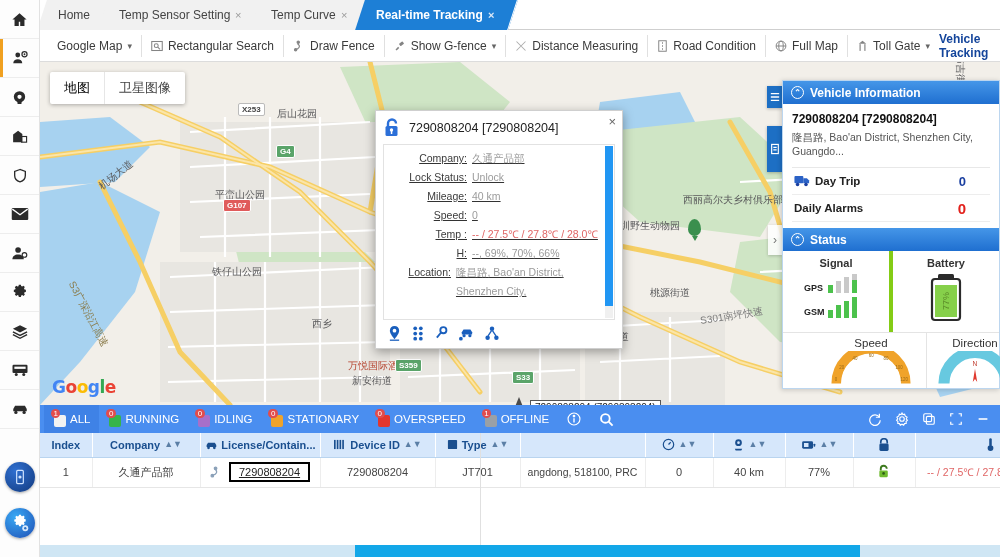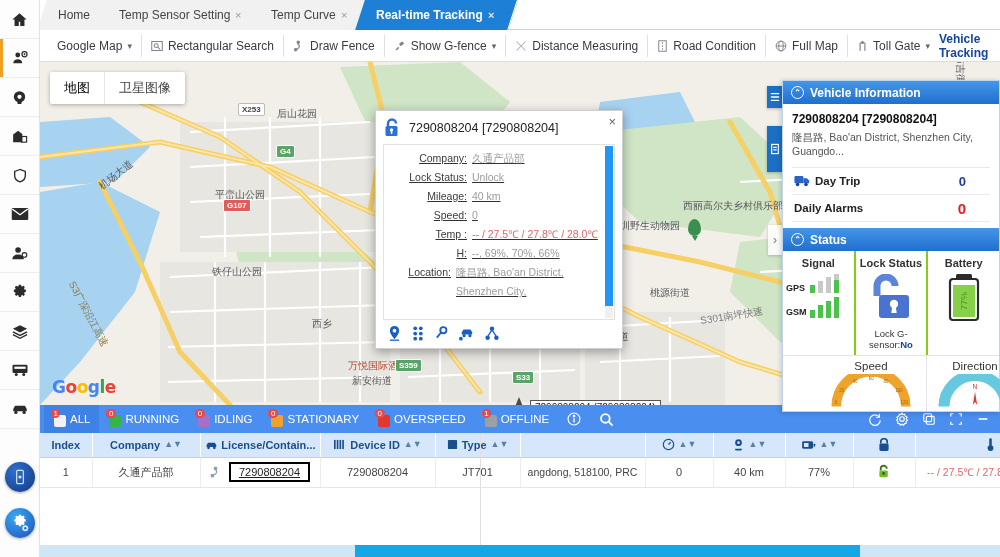--- a/index.html
+++ b/index.html
@@ -162,21 +162,21 @@
   #vi-addr{ font-size:10.5px; color:#555; line-height:14px; }
   .vi-line{ border-top:1px solid #e8e8e8; margin:9px 0 0 0; }
   .vi-row{
     display:flex; align-items:center; justify-content:space-between;
     height:27px; border-bottom:1px solid #ededed; padding:0 2px;
   }
   .vi-row .lbl{ font-size:11.5px; font-weight:bold; color:#222; display:flex; align-items:center; gap:5px; }
   .vi-row .val{ font-size:13px; font-weight:bold; color:#1a3fa0; padding-right:22px; }
   .vi-row .val.red{ color:#e2211c; font-size:15px; }
   #status-grid{ display:flex; border-bottom:1px solid #e4e4e4; }
-  .sg{ flex:1; padding:6px 0 5px 0; text-align:center; border-right:2px solid #84cc16; }
+  .sg{ flex:1; padding:6px 0 5px 0; text-align:center; border-right:4px solid #84cc16; }
   .sg:last-child{ border-right:none; }
   .sg .cap{ font-size:11px; color:#333; font-weight:bold; margin-bottom:5px; }
   .sg .sub{ font-size:9.5px; color:#333; margin-top:3px; }
   .sg .sub b{ color:#14459b; }
   #gauge-row{ display:flex;padding-left:33px; }
   .gg{ flex:1; text-align:center; padding:4px 0 0 0; border-right:1px solid #e4e4e4; }
   .gg:last-child{ border-right:none; }
   .gg .cap{ font-size:11.5px; color:#333; margin-bottom:2px; }
   
   #map-tab-1, #map-tab-2{
@@ -462,21 +462,21 @@
 
     <div id="maptype">
       <div>地图</div>
       <div>卫星图像</div>
     </div>
 
     <div class="mlabel cn" style="left:237px;top:45px">后山花园</div>
     <div class="mlabel cn" style="left:175px;top:126px">平峦山公园</div>
     <div class="mlabel cn" style="left:172px;top:203px">铁仔山公园</div>
     <div class="mlabel cn" style="left:56px;top:106px;transform:rotate(-38deg)">机场大道</div>
-    <div class="mlabel cn" style="left:643px;top:137px">西丽高尔夫乡村俱乐部</div>
+    <div class="mlabel cn" style="left:643px;top:131px">西丽高尔夫乡村俱乐部</div>
     <div class="mlabel cn" style="left:580px;top:157px">圳野生动物园</div>
     <div class="mlabel cn" style="left:610px;top:224px">桃源街道</div>
     <div class="mlabel cn" style="left:549px;top:268px">西丽街道</div>
     <div class="mlabel cn" style="left:660px;top:247px;transform:rotate(-9deg);color:#7a7a7a">S301南坪快速</div>
     <div class="mlabel cn" style="left:12px;top:245px;transform:rotate(62deg);color:#8a7b4a">S3广深沿江高速</div>
     <div class="mlabel cn" style="left:308px;top:297px;color:#b5432f">万悦国际酒店</div>
     <div class="mlabel cn" style="left:312px;top:312px">新安街道</div>
     <div class="mlabel cn" style="left:272px;top:255px">西乡</div>
     <div class="mlabel cn" style="left:900px;top:5px;transform:rotate(90deg)">布吉街道</div>
 
@@ -643,32 +643,20 @@
           <rect x="42" y="3" width="5" height="16" fill="#c9c9c9"></rect>
           <rect x="50" y="0" width="5" height="19" fill="#c9c9c9"></rect>
           <rect x="50" y="6" width="5" height="13" fill="#4cc24c"></rect>
           <rect x="26" y="36" width="5" height="8" fill="#4cc24c"></rect>
           <rect x="34" y="31" width="5" height="13" fill="#4cc24c"></rect>
           <rect x="42" y="27" width="5" height="17" fill="#4cc24c"></rect>
           <rect x="50" y="23" width="5" height="21" fill="#4cc24c"></rect>
         </svg>
       </div>
       <div class="sg">
-        <div class="cap">Lock Status</div>
-        <svg width="52" height="48" viewBox="0 0 52 48">
-          <path d="M12 22V12a9 9 0 0 1 18 0" fill="none" stroke="#5b85d8" stroke-width="7"></path>
-          <rect x="14" y="21" width="30" height="23" rx="3" fill="#4a72cf"></rect>
-          <circle cx="29" cy="30" r="4.2" fill="#fff"></circle>
-          <path d="M27.3 32h3.4l1 7h-5.4z" fill="#fff"></path>
-        </svg>
-        <div class="sub">
-          <span>Lock G-sensor:</span><b>No</b>
-        </div>
-      </div>
-      <div class="sg">
         <div class="cap">Battery</div>
         <svg width="42" height="50" viewBox="0 0 42 50">
           <rect x="13" y="0" width="16" height="5" rx="1.5" fill="#2b2b2b"></rect>
           <rect x="7" y="5" width="28" height="41" rx="3" fill="none" stroke="#2b2b2b" stroke-width="2.2"></rect>
           <rect x="10" y="11" width="22" height="32" fill="#86d04a"></rect>
           <text x="21" y="30" font-size="9" fill="#5a8a28" text-anchor="middle" font-family="Liberation Sans" transform="rotate(-90 21 27)">77%</text>
         </svg>
       </div>
     </div>
     <div id="gauge-row">

